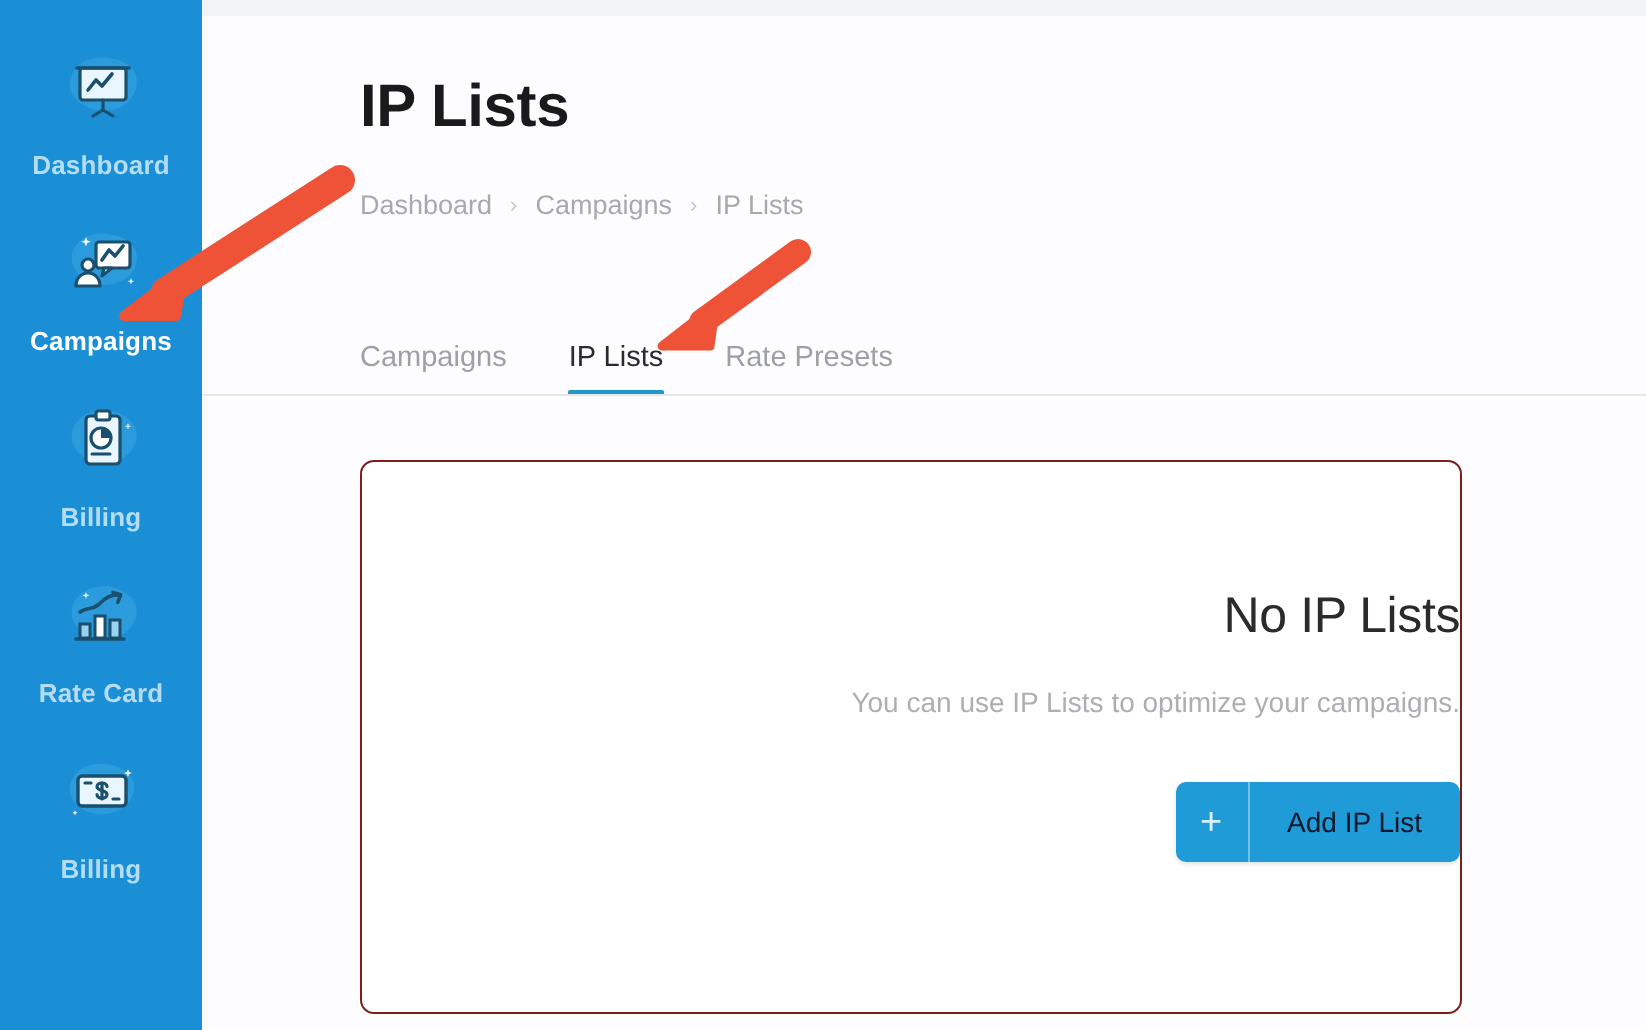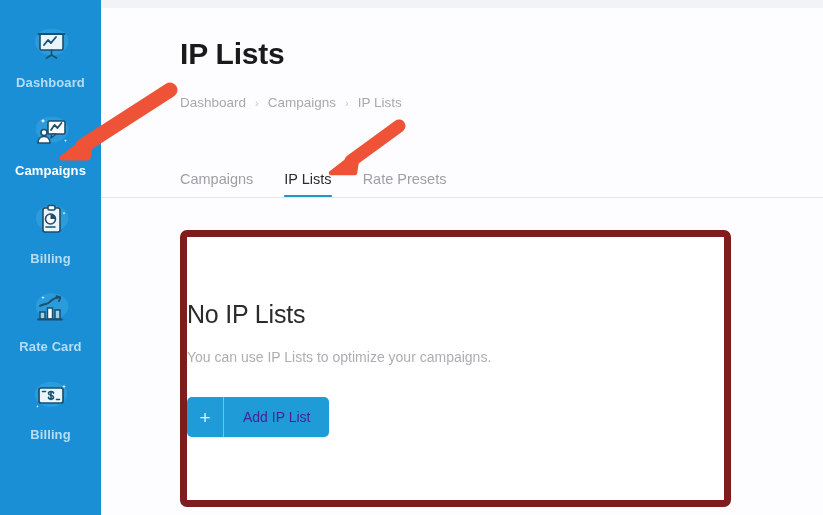--- a/index.html
+++ b/index.html
@@ -86,23 +86,23 @@
   .tabs-divider {
     position: absolute; left: 0; top: 188px; width: 722px; height: 1px;
     background: #e6e7ea;
   }
 
   
   .card {
     position: absolute; left: 79px; top: 221px;
     width: 551px; height: 277px;
     background: #ffffff;
-    border: 7px solid #7f1d1d;
+    border: 1px solid #7f1d1d;
     border-radius: 7px;
-    display: flex; flex-direction: column; align-items: flex-start;
+    display: flex; flex-direction: column; align-items: flex-end;
   }
   .empty-title {
     margin-top: 63px;
     font-size: 25px; color: #2b2b2b; font-weight: normal;
     letter-spacing: -.2px;
   }
   .empty-sub {
     margin-top: 20px;
     font-size: 14px; color: #adaeb2;
   }
@@ -117,21 +117,21 @@
   }
   .add-btn .plus {
     width: 37px;
     display: flex; align-items: center; justify-content: center;
     font-size: 19px; line-height: 1; font-weight: 500;
     border-right: 1px solid rgba(255,255,255,.38);
     color: #d9f2ff;
   }
   .add-btn .btn-label {
     display: flex; align-items: center; padding: 0 19px;
-    font-size: 14px; color: #4c1d95;
+    font-size: 14px; color: #0f172a;
   }
 
   
   .arrow-layer {
     position: absolute; left: 0; top: 0; width: 823px; height: 515px;
     pointer-events: none; z-index: 20;
   }
 </style>
 </head>
 <body>

